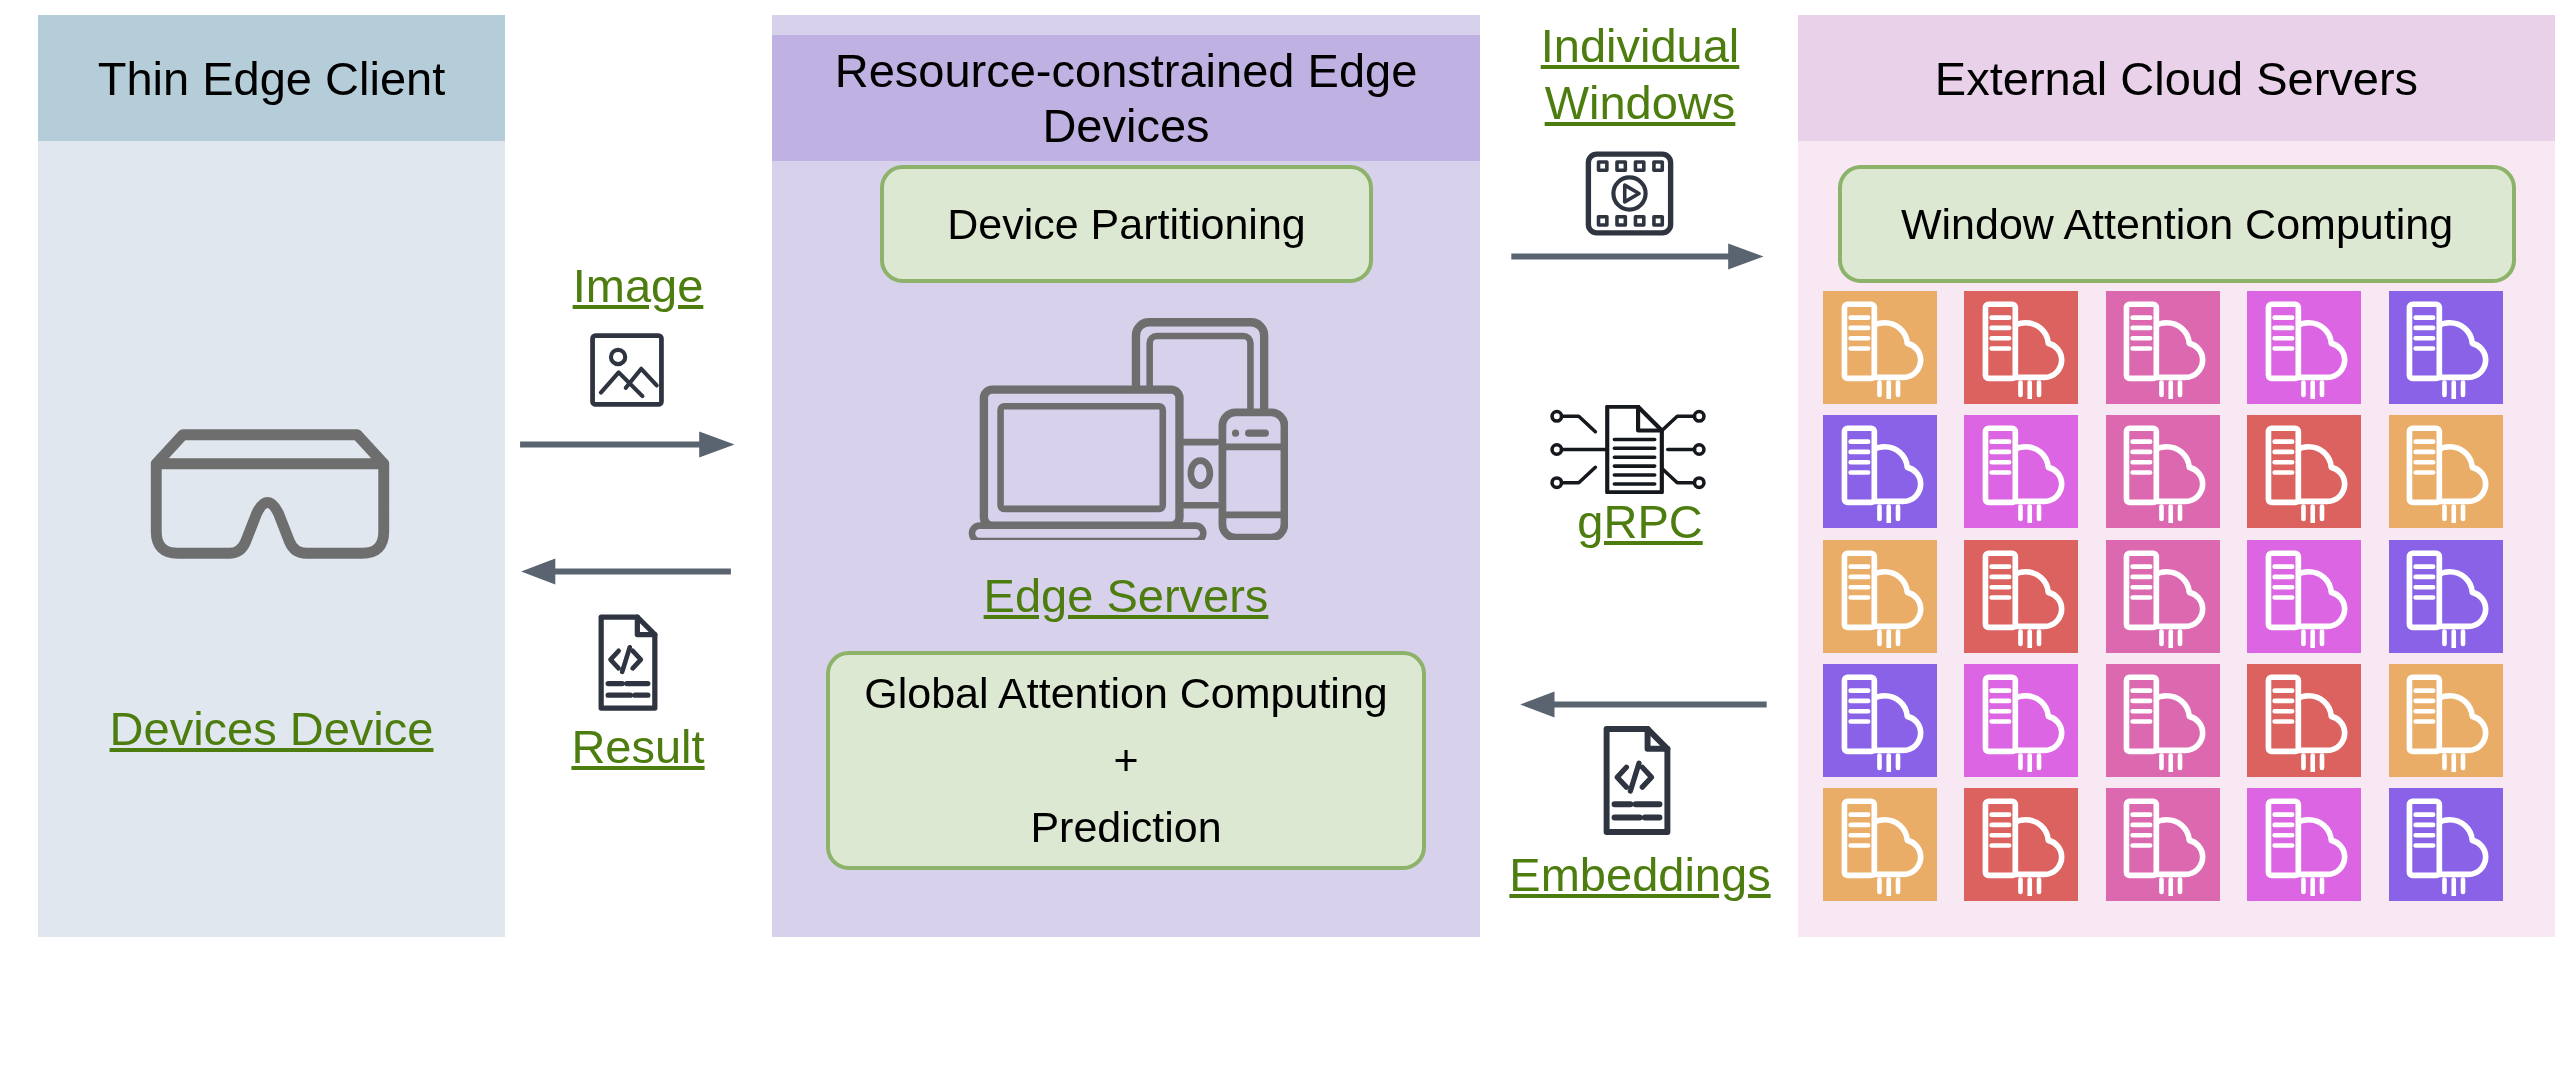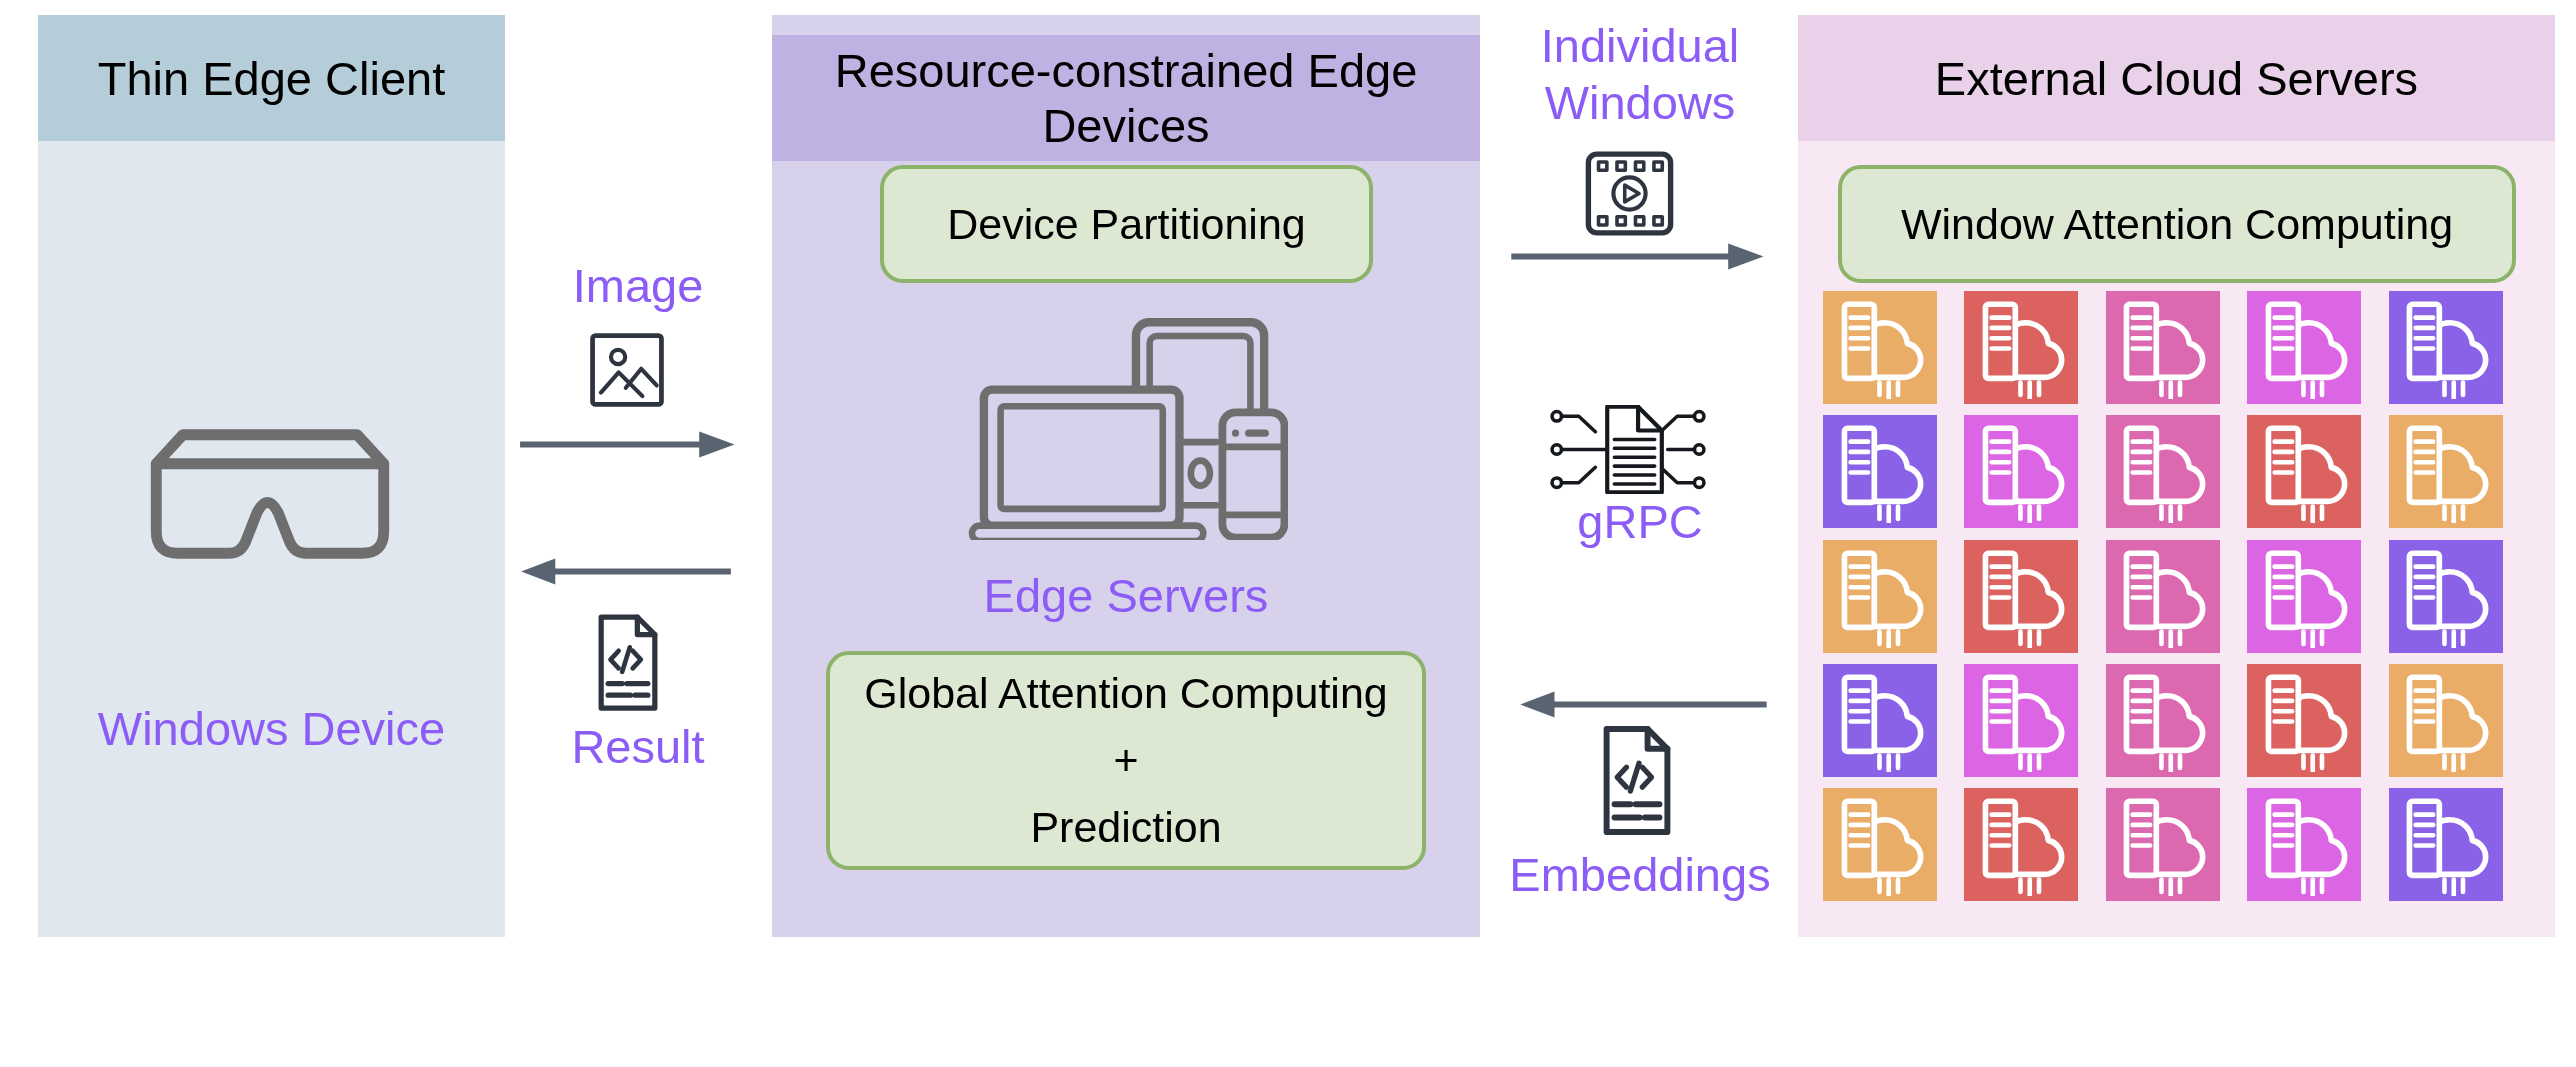--- a/index.html
+++ b/index.html
@@ -8,21 +8,21 @@
   .panel{position:absolute;top:15px;height:922px;}
   .panel-header{position:absolute;top:0;left:0;right:0;height:126px;
       display:flex;flex-direction:column;align-items:center;justify-content:center;
       font-size:47px;line-height:55px;text-align:center;}
   #panel-client{left:38px;width:467px;background:var(--c-client-body);}
   #panel-client .panel-header{background:var(--c-client-header);text-align:center;}
   #panel-edge{left:772px;width:708px;background:var(--c-edge-body);}
   #panel-edge .panel-header{background:var(--c-edge-header);margin-top:20px;}
   #panel-cloud{left:1798px;width:757px;background:var(--c-cloud-header-body,#f7e8f3);background:var(--c-cloud-body);}
   #panel-cloud .panel-header{background:var(--c-cloud-header);}
-  .label{position:absolute;font-size:47px;line-height:55px;text-align:center;color:#8b5cf6;}
+  .label{position:absolute;font-size:47px;line-height:55px;text-align:center;color:#4d7c0f;text-decoration:underline;}
   .greenbox{position:absolute;background:var(--green-fill);border:4.2px solid var(--green-border);
       border-radius:22.7px;display:flex;flex-direction:column;align-items:center;justify-content:center;
       font-size:43px;line-height:66px;text-align:center;}
   .icon{position:absolute;}
   #server-grid{position:absolute;left:1823px;top:291px;display:grid;
       grid-template-columns:repeat(5,114px);grid-auto-rows:113px;column-gap:27.4px;row-gap:11.3px;}
   .tile{display:flex;align-items:center;justify-content:center;}
   .tile svg{width:103px;height:103px;}
   svg{display:block;}
 </style>
@@ -36,21 +36,21 @@
       <span>Thin Edge Client</span>
     </div>
   </div>
 
   <svg class="icon" style="left:149px;top:426px" width="242" height="136" viewBox="0 0 200 112">
     <g fill="none" stroke="var(--device-icon)" stroke-width="9" stroke-linejoin="round" stroke-linecap="round">
       <path d="M28,7 H172 L194,31 H6 Z"></path>
       <path d="M6,31 V87 Q6,105 24,105 H66 Q76,105 80,95 L89,72 Q98,54 107,72 L116,95 Q120,105 130,105 H176 Q194,105 194,87 V31"></path>
     </g>
   </svg>
-  <div class="label" style="left:38px;top:701px;width:467px">Windows Device</div>
+  <div class="label" style="left:38px;top:701px;width:467px">Devices Device</div>
 
   <div class="label" style="left:504px;top:258px;width:268px">Image</div>
 
   <svg class="icon" style="left:589px;top:332px" width="76" height="76" viewBox="0 0 128 128">
     <g fill="none" stroke="var(--doc-icon)" stroke-linejoin="round" stroke-linecap="round">
       <rect x="6" y="6" width="116" height="116" rx="5" stroke-width="8"></rect>
       <circle cx="49" cy="42" r="12" stroke-width="7"></circle>
       <path d="M20,102 L50,68 L90,108" stroke-width="7"></path>
       <path d="M62,94 L88,62 L114,90" stroke-width="7"></path>
     </g>

